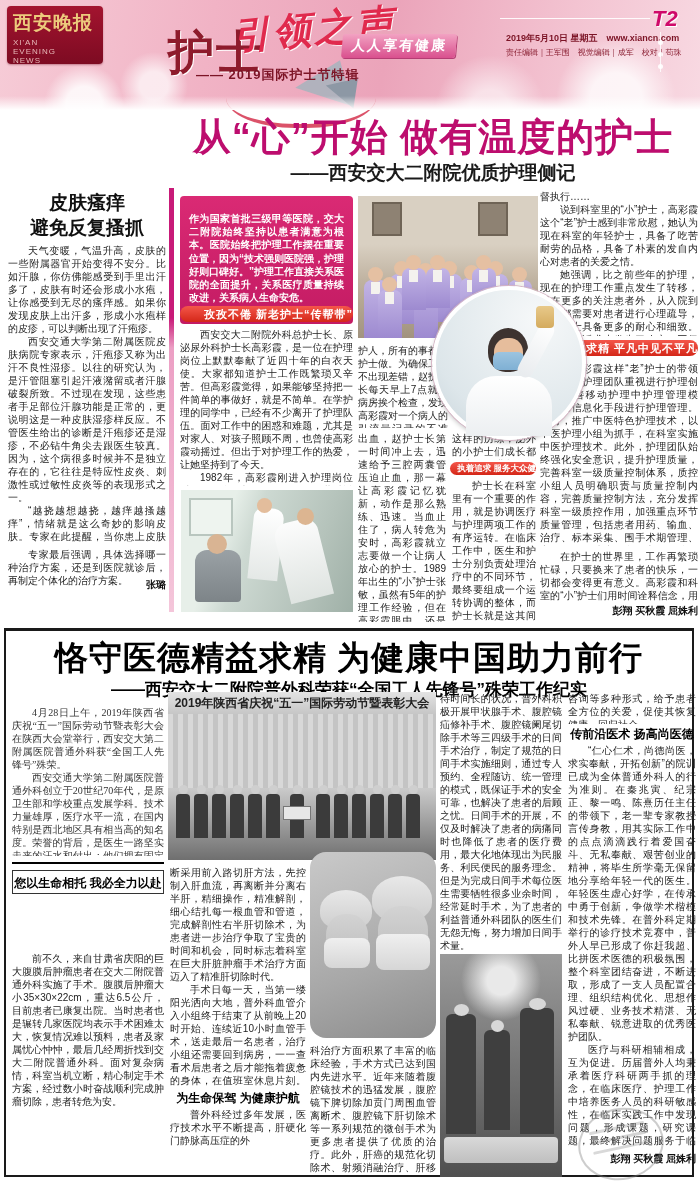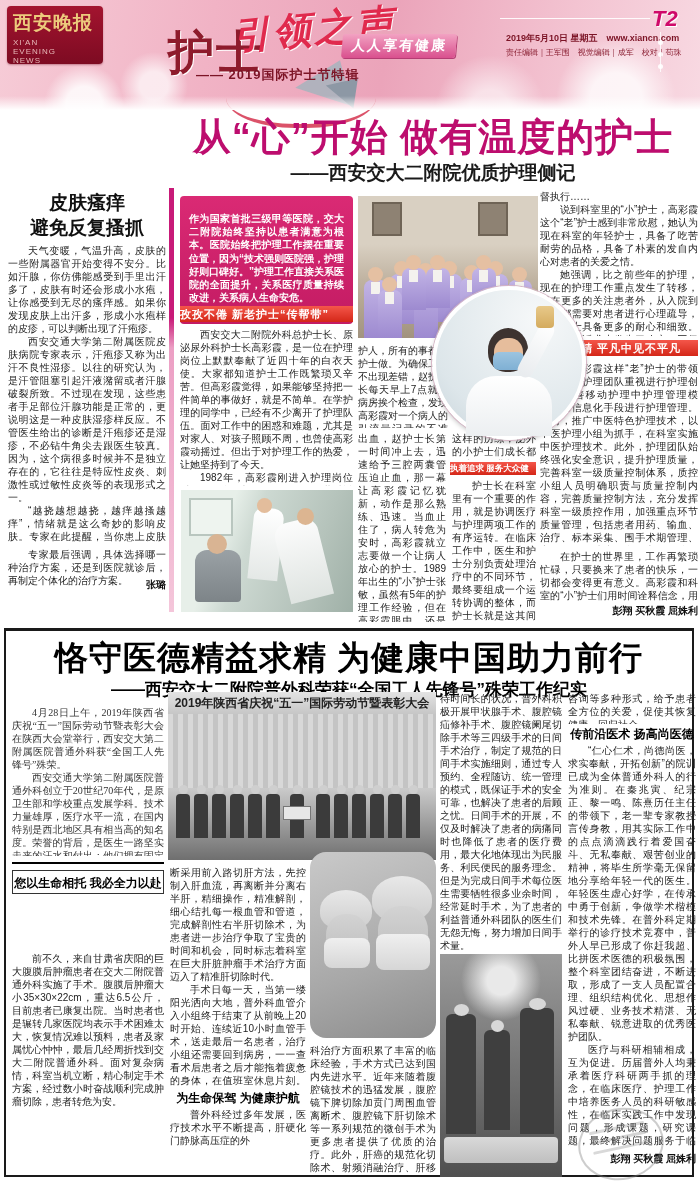--- a/index.html
+++ b/index.html
@@ -53,21 +53,21 @@
   #main-headline{left:168px;top:112px;width:530px;text-align:center;font-size:38px;font-weight:900;
       color:#bd0d6e;letter-spacing:1px;}
   #main-subhead{left:168px;top:160px;width:530px;text-align:center;font-size:19px;font-weight:bold;color:#1a1a1a;}
 
   
   #skin-title{left:8px;top:190px;width:158px;text-align:center;font-size:19px;line-height:25px;font-weight:900;color:#111;}
   #rail-divider{left:169px;top:188px;width:5px;height:424px;background:linear-gradient(#c81a78 0 130px,#ec9fc4 160px,#f4c6da);}
 
   
   .pill{position:absolute;background:linear-gradient(#f4564a,#d42718);color:#fff;font-weight:bold;
-      border-radius:0;text-align:left;letter-spacing:1px;}
+      border-radius:8px;text-align:right;letter-spacing:1px;}
   .intro-box{left:180px;top:196px;width:173px;height:128px;background:linear-gradient(#da2a74,#c31b63);
       border-radius:4px;color:#fff;padding:16px 9px;box-sizing:border-box;font-size:10px;line-height:13.2px;
       text-align:justify;overflow:hidden;font-weight:bold;}
   .photo{position:absolute;overflow:hidden;}
   #group-photo{left:358px;top:196px;width:180px;height:142px;
       background:linear-gradient(#d9d0c2 0 34%,#bfb2a0 60%,#a2937f);}
   #group-photo .frame{position:absolute;top:6px;width:26px;height:30px;background:#8e8273;border:2px solid #6f6456;}
   .gp{position:absolute;width:24px;border-radius:8px 8px 0 0;background:linear-gradient(#c3b5e6,#9d8ad0);}
   .gp:before{content:"";position:absolute;top:-13px;left:4px;width:15px;height:15px;border-radius:50%;background:#e5c0a2;}
   .gp:after{content:"";position:absolute;top:2px;left:7px;width:9px;height:12px;background:#f4f2ee;}

